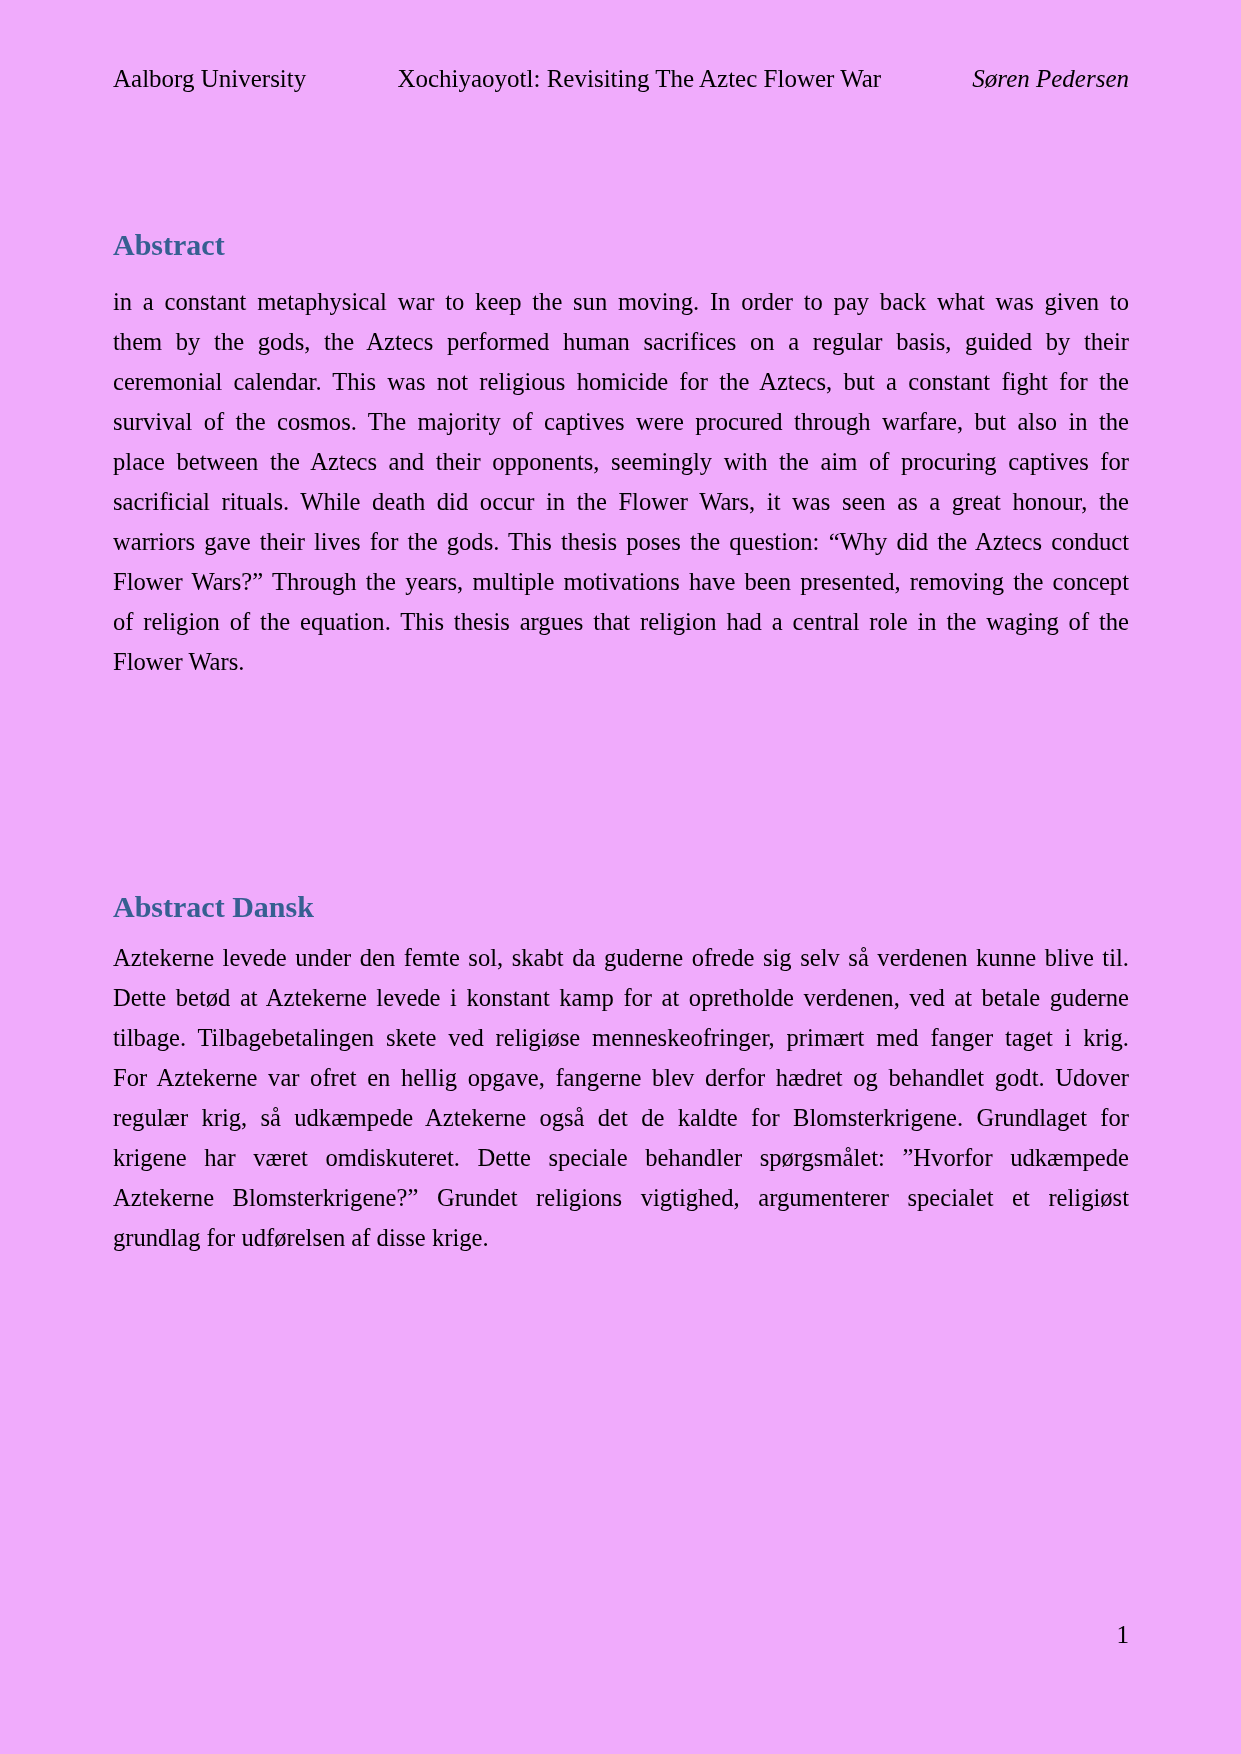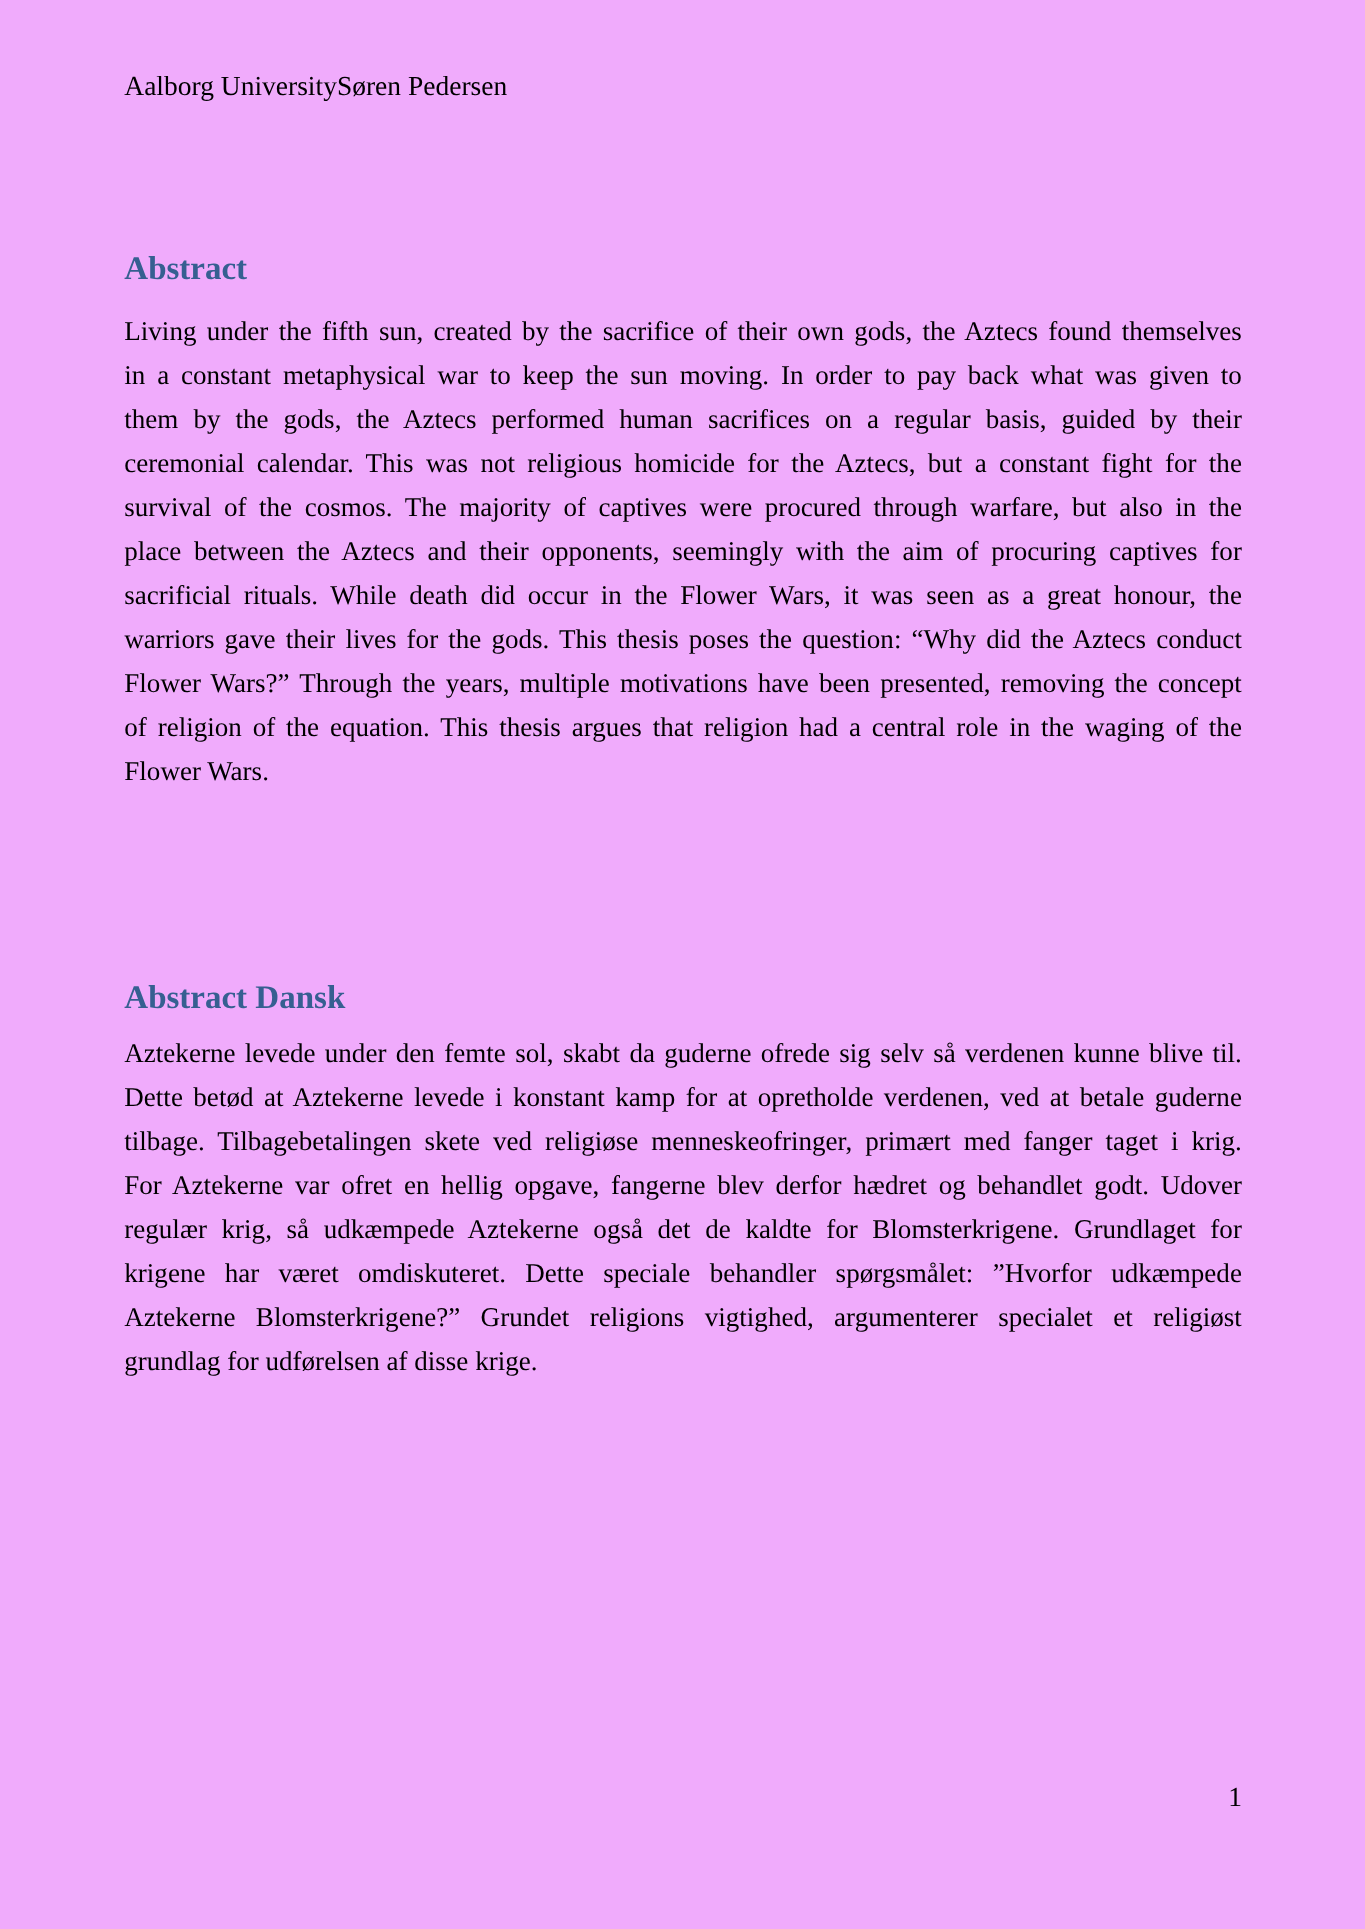--- a/index.html
+++ b/index.html
@@ -22,21 +22,21 @@
     left: 113px;
     width: 1016px;
     display: flex;
     align-items: baseline;
     font-size: 25px;
     line-height: 30px;
     white-space: nowrap;
   }
   .header .h-left  { text-align: left; }
   .header .h-center { flex: 1; text-align: center; }
-  .header .h-right { text-align: center; }
+  .header .h-right { text-align: center; font-style: italic; }
 
   .heading {
     position: absolute;
     left: 113px;
     margin: 0;
     font-size: 30px;
     line-height: 34px;
     font-weight: bold;
     color: #365F91;
     white-space: nowrap;
@@ -76,27 +76,27 @@
     text-align: right;
   }
 </style>
 </head>
 <body>
 
 <div class="page">
 
   <div class="header">
     <span class="h-left">Aalborg University</span>
+    <span class="h-center">Xochiyaoyotl: Revisiting The Aztec Flower War</span>
     <span class="h-right">Søren Pedersen</span>
   </div>
 
   <h1 class="heading" id="heading-1">Abstract</h1>
 
   <div class="para" id="para-1">
-      <div class="line">Living under the fifth sun, created by the sacrifice of their own gods, the Aztecs found themselves</div>
       <div class="line">in a constant metaphysical war to keep the sun moving. In order to pay back what was given to</div>
       <div class="line">them by the gods, the Aztecs performed human sacrifices on a regular basis, guided by their</div>
       <div class="line">ceremonial calendar. This was not religious homicide for the Aztecs, but a constant fight for the</div>
       <div class="line">survival of the cosmos. The majority of captives were procured through warfare, but also in the</div>
       <div class="line">place between the Aztecs and their opponents, seemingly with the aim of procuring captives for</div>
       <div class="line">sacrificial rituals. While death did occur in the Flower Wars, it was seen as a great honour, the</div>
       <div class="line">warriors gave their lives for the gods. This thesis poses the question: “Why did the Aztecs conduct</div>
       <div class="line">Flower Wars?” Through the years, multiple motivations have been presented, removing the concept</div>
       <div class="line">of religion of the equation. This thesis argues that religion had a central role in the waging of the</div>
       <div class="line">Flower Wars.</div>

